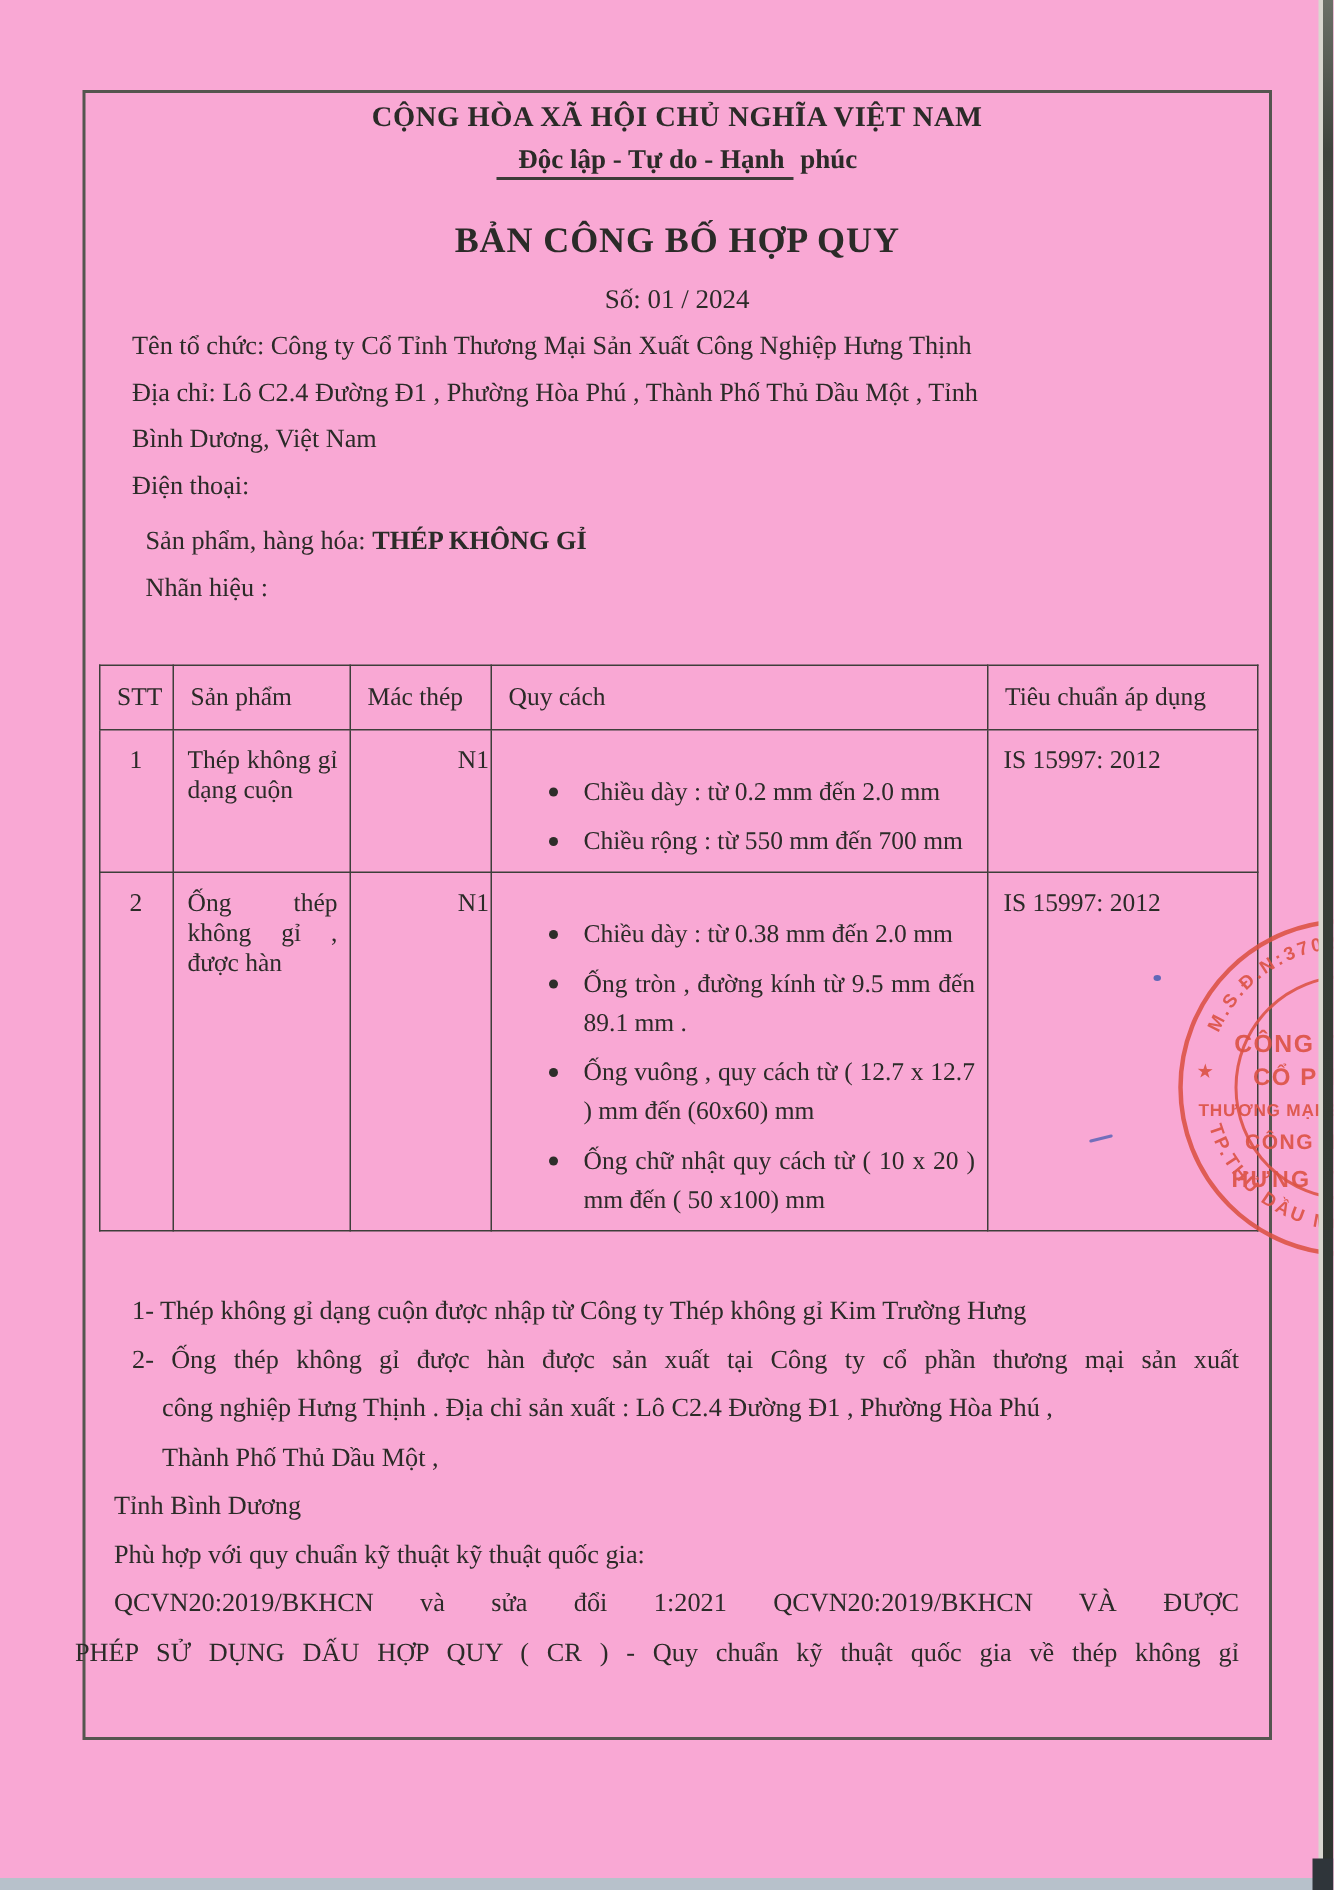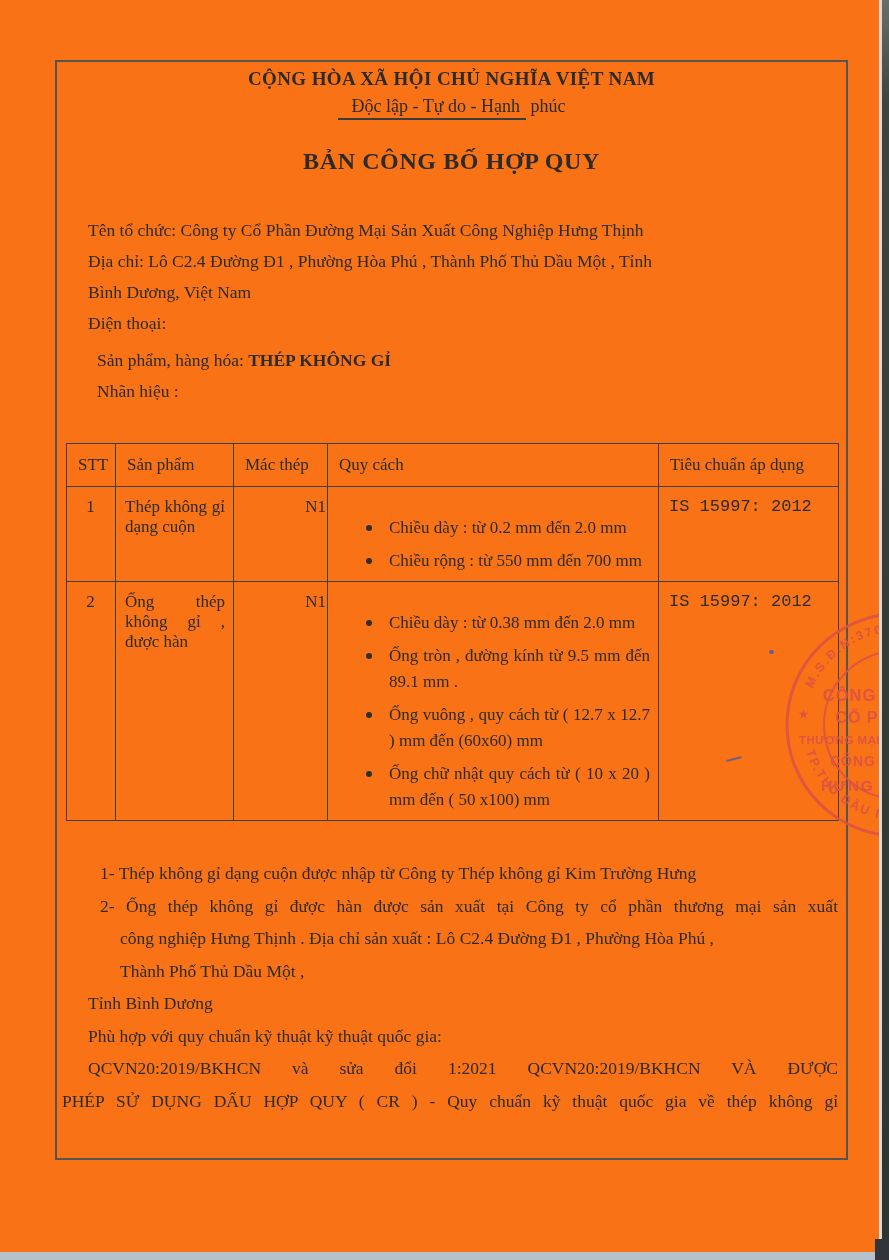--- a/index.html
+++ b/index.html
@@ -1,28 +1,28 @@
 <!DOCTYPE html>
 <html><head>
 <meta charset="utf-8">
 <style>
   html,body { margin:0; padding:0; }
   .sheet {
     position:relative; width:889px; height:1260px;
-    background:#f97316; overflow:hidden;
+    background:#f9a8d4; overflow:hidden;
     font-family:"Liberation Serif", serif; color:#2b2b28;
   }
   .border-box {
     position:absolute; left:55px; top:60px; width:789px; height:1096px;
     border:2px solid #55554f; background:transparent;
   }
   
   .hdr { position:absolute; left:55px; width:793px; text-align:center; }
   .nat1 { top:68px; font-size:19px; font-weight:bold; letter-spacing:.4px; }
-  .nat2 { top:96px; font-size:18px; font-weight:normal; }
+  .nat2 { top:96px; font-size:18px; font-weight:bold; }
   .nat2 .ul { border-bottom:2px solid #3c3c38; padding:0 6px 2px 14px; }
   .doc-title { top:148px; font-size:24px; font-weight:bold; letter-spacing:.6px; }
   .doc-no { top:189px; font-size:18px; }
   
   .info { position:absolute; left:88px; top:215px; width:752px; font-size:17.5px; }
   .info .ln { line-height:31px; }
   .ind { padding-left:9px; }
   .gap-top { margin-top:6px; }
   .bold { font-weight:bold; }
   
@@ -30,26 +30,26 @@
     position:absolute; left:66px; top:443px; width:772px;
     border-collapse:collapse; table-layout:fixed; font-size:17px;
   }
   table.main th, table.main td { border:1.6px solid #3e3e3a; vertical-align:top; }
   table.main th { height:42px; vertical-align:middle; font-weight:normal; text-align:left; padding:0 0 0 11px; }
   th.c-stt, td.c-stt { text-align:center; padding-left:0; }
   td { padding-top:10px; }
   td.c-sp { padding:10px 8px 0 9px; text-align:justify; }
   td.c-mt { text-align:right; padding-left:0; }
   td.c-qc { padding:28px 8px 0 35px; }
-  td.c-tc { padding:10px 6px 0 10px;font-family:Liberation Mono, monospace; }
+  td.c-tc { padding:10px 6px 0 10px; }
   tr.r1 { height:93px; } tr.r2 { height:235px; }
   .spec { position:relative; padding-left:26px; margin-bottom:7px; line-height:26px; text-align:justify; }
   .spec::before { content:""; position:absolute; left:3px; top:10px; width:6px; height:6px; border-radius:50%; background:#2e2e2a; }
   
-  .notes { position:absolute; left:88px; top:857px; width:750px; font-size:17.5px; }
+  .notes { position:absolute; left:76px; top:857px; width:750px; font-size:17.5px; }
   .notes .ln { line-height:32.5px; white-space:nowrap; }
   .m12 { margin-left:12px; } .m32 { margin-left:32px; }
   .outdent { margin-left:-26px; width:776px; }
   .just { white-space:normal; text-align:justify; text-align-last:justify; }
   
   .edge-right { position:absolute; right:0; top:0; width:7px; height:1260px;
     background:linear-gradient(180deg,#6a6f66 0%,#3f443d 8%,#343a34 60%,#2e342f 100%); }
   .edge-right-halo { position:absolute; right:7px; top:0; width:3px; height:1260px; background:#d9d7cf; }
   .edge-bottom { position:absolute; left:0; bottom:0; width:889px; height:8px; background:#b7c1cb; }
   .edge-corner { position:absolute; right:0; bottom:0; width:14px; height:21px; background:#2f353a; }
@@ -61,23 +61,24 @@
 </head>
 <body>
 
 <div class="sheet">
 
   <div class="border-box"></div>
 
   <div class="hdr nat1">CỘNG HÒA XÃ HỘI CHỦ NGHĨA VIỆT NAM</div>
   <div class="hdr nat2"><span class="ul">Độc lập - Tự do - Hạnh</span><span> phúc</span></div>
   <div class="hdr doc-title">BẢN CÔNG BỐ HỢP QUY</div>
+  <div class="hdr doc-no">Số: 01 / 2024</div>
 
   <div class="info">
-    <div class="ln">Tên tổ chức: Công ty Cổ Phần Đường Mại Sản Xuất Công Nghiệp Hưng Thịnh</div>
+    <div class="ln">Tên tổ chức: Công ty Cổ Tỉnh Thương Mại Sản Xuất Công Nghiệp Hưng Thịnh</div>
     <div class="ln">Địa chỉ: Lô C2.4 Đường Đ1 , Phường Hòa Phú , Thành Phố Thủ Dầu Một , Tỉnh</div>
     <div class="ln">Bình Dương, Việt Nam</div>
     <div class="ln">Điện thoại:</div>
     <div class="ln ind gap-top"><span>Sản phẩm, hàng hóa: </span><span class="bold">THÉP KHÔNG GỈ</span></div>
     <div class="ln ind">Nhãn hiệu :</div>
   </div>
 
   <table class="main">
     <colgroup>
         <col style="width:49px">

